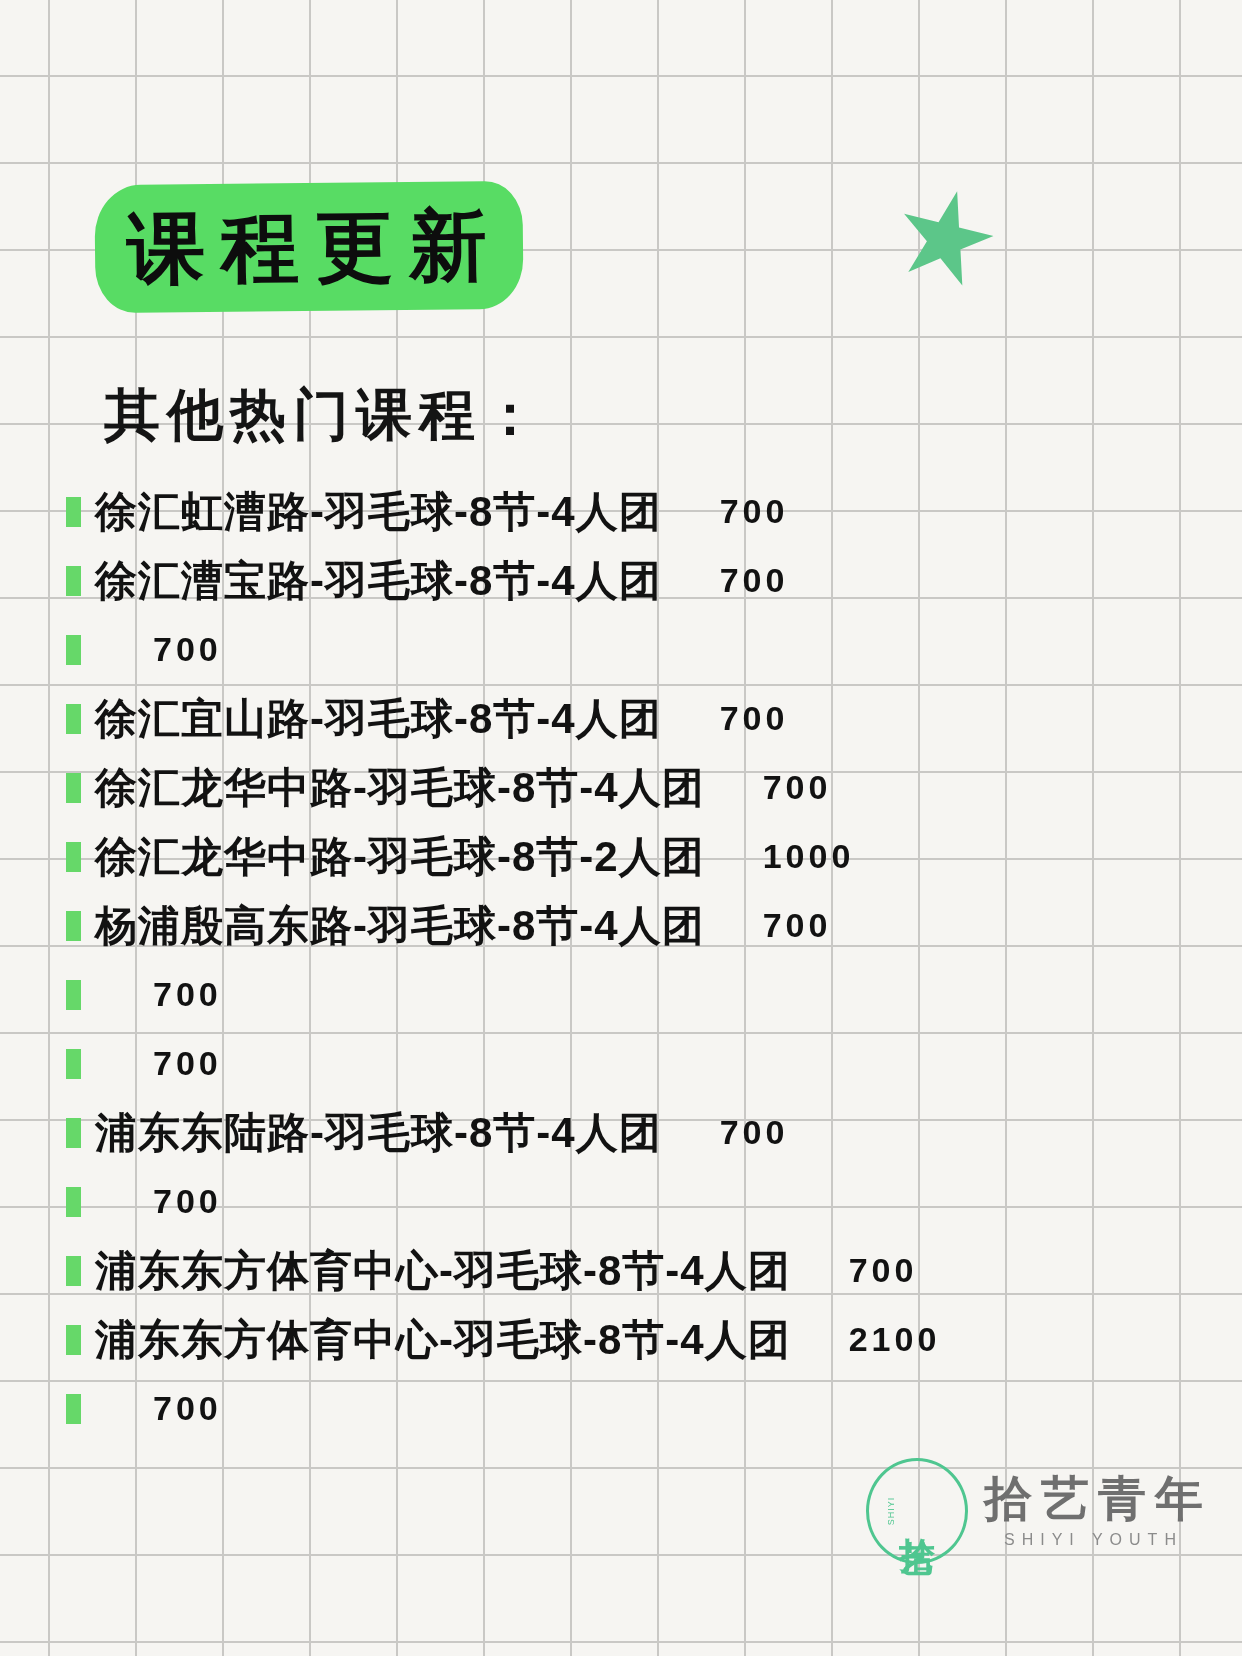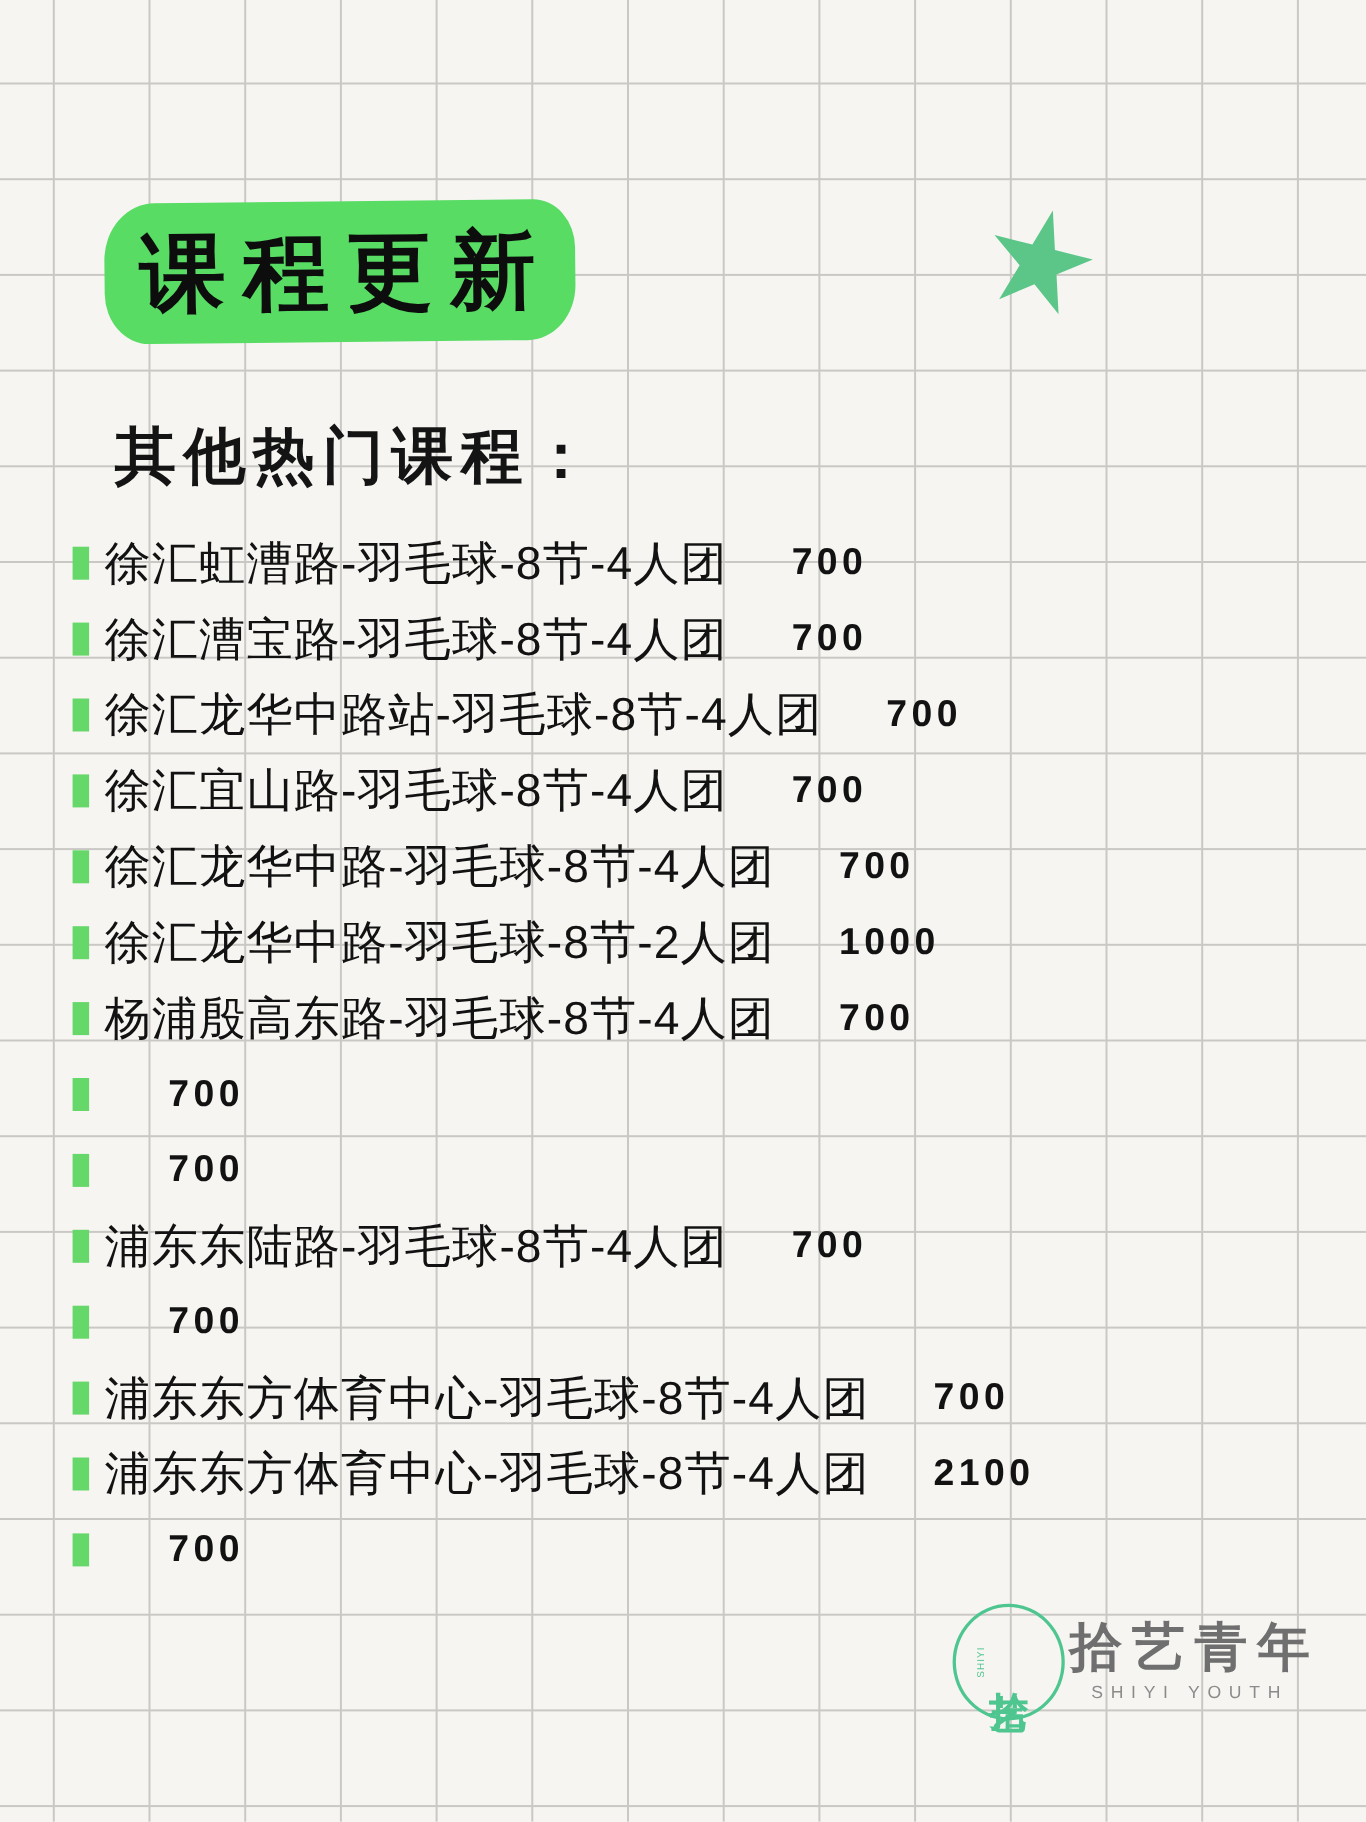--- a/index.html
+++ b/index.html
@@ -39,21 +39,21 @@
     list-style:none;
   }
   .course-row{
     height:69px;display:flex;align-items:center;white-space:nowrap;
   }
   .bullet{
     width:15px;height:30px;background:#66d869;margin-right:14px;
     flex-shrink:0;
   }
   .course-name{
-    font-size:42px;font-weight:400;color:#121212;letter-spacing:1px;
+    font-size:42px;font-weight:700;color:#121212;letter-spacing:1px;
   }
   .course-price{
     font-size:34px;font-weight:700;color:#121212;margin-left:58px;
     letter-spacing:4px;
   }
   .logo{
     position:absolute;left:866px;top:1458px;
     display:flex;align-items:center;
   }
   .emblem{
@@ -64,21 +64,21 @@
   .emblem-chars{
     writing-mode:vertical-rl;text-orientation:upright;
     font-size:36px;font-weight:700;color:#4fc690;line-height:1;
     letter-spacing:2px;
   }
   .emblem-side{
     position:absolute;left:8px;top:50%;
     transform:translateY(-50%) rotate(-90deg);
     font-size:9px;color:#4fc690;letter-spacing:1px;
   }
-  .logo-text{margin-left:4px;}
+  .logo-text{margin-left:16px;}
   .logo-cn{
     font-size:48px;color:#6f6f6f;font-weight:600;letter-spacing:9px;
     white-space:nowrap;line-height:1.1;
   }
   .logo-en{
     font-size:16px;color:#8b8b8b;letter-spacing:7px;margin-top:6px;
     padding-left:20px;white-space:nowrap;
   }
 </style>
 </head>
@@ -102,21 +102,20 @@
   </li>
 
   <li class="course-row">
     <span class="bullet"></span>
     <span class="course-name">徐汇漕宝路-羽毛球-8节-4人团</span>
     <span class="course-price">700</span>
   </li>
 
   <li class="course-row">
     <span class="bullet"></span>
-    <span class="course-name">徐汇龙华中路站-羽毛球-8节-4人团</span>
     <span class="course-price">700</span>
   </li>
 
   <li class="course-row">
     <span class="bullet"></span>
     <span class="course-name">徐汇宜山路-羽毛球-8节-4人团</span>
     <span class="course-price">700</span>
   </li>
 
   <li class="course-row">

